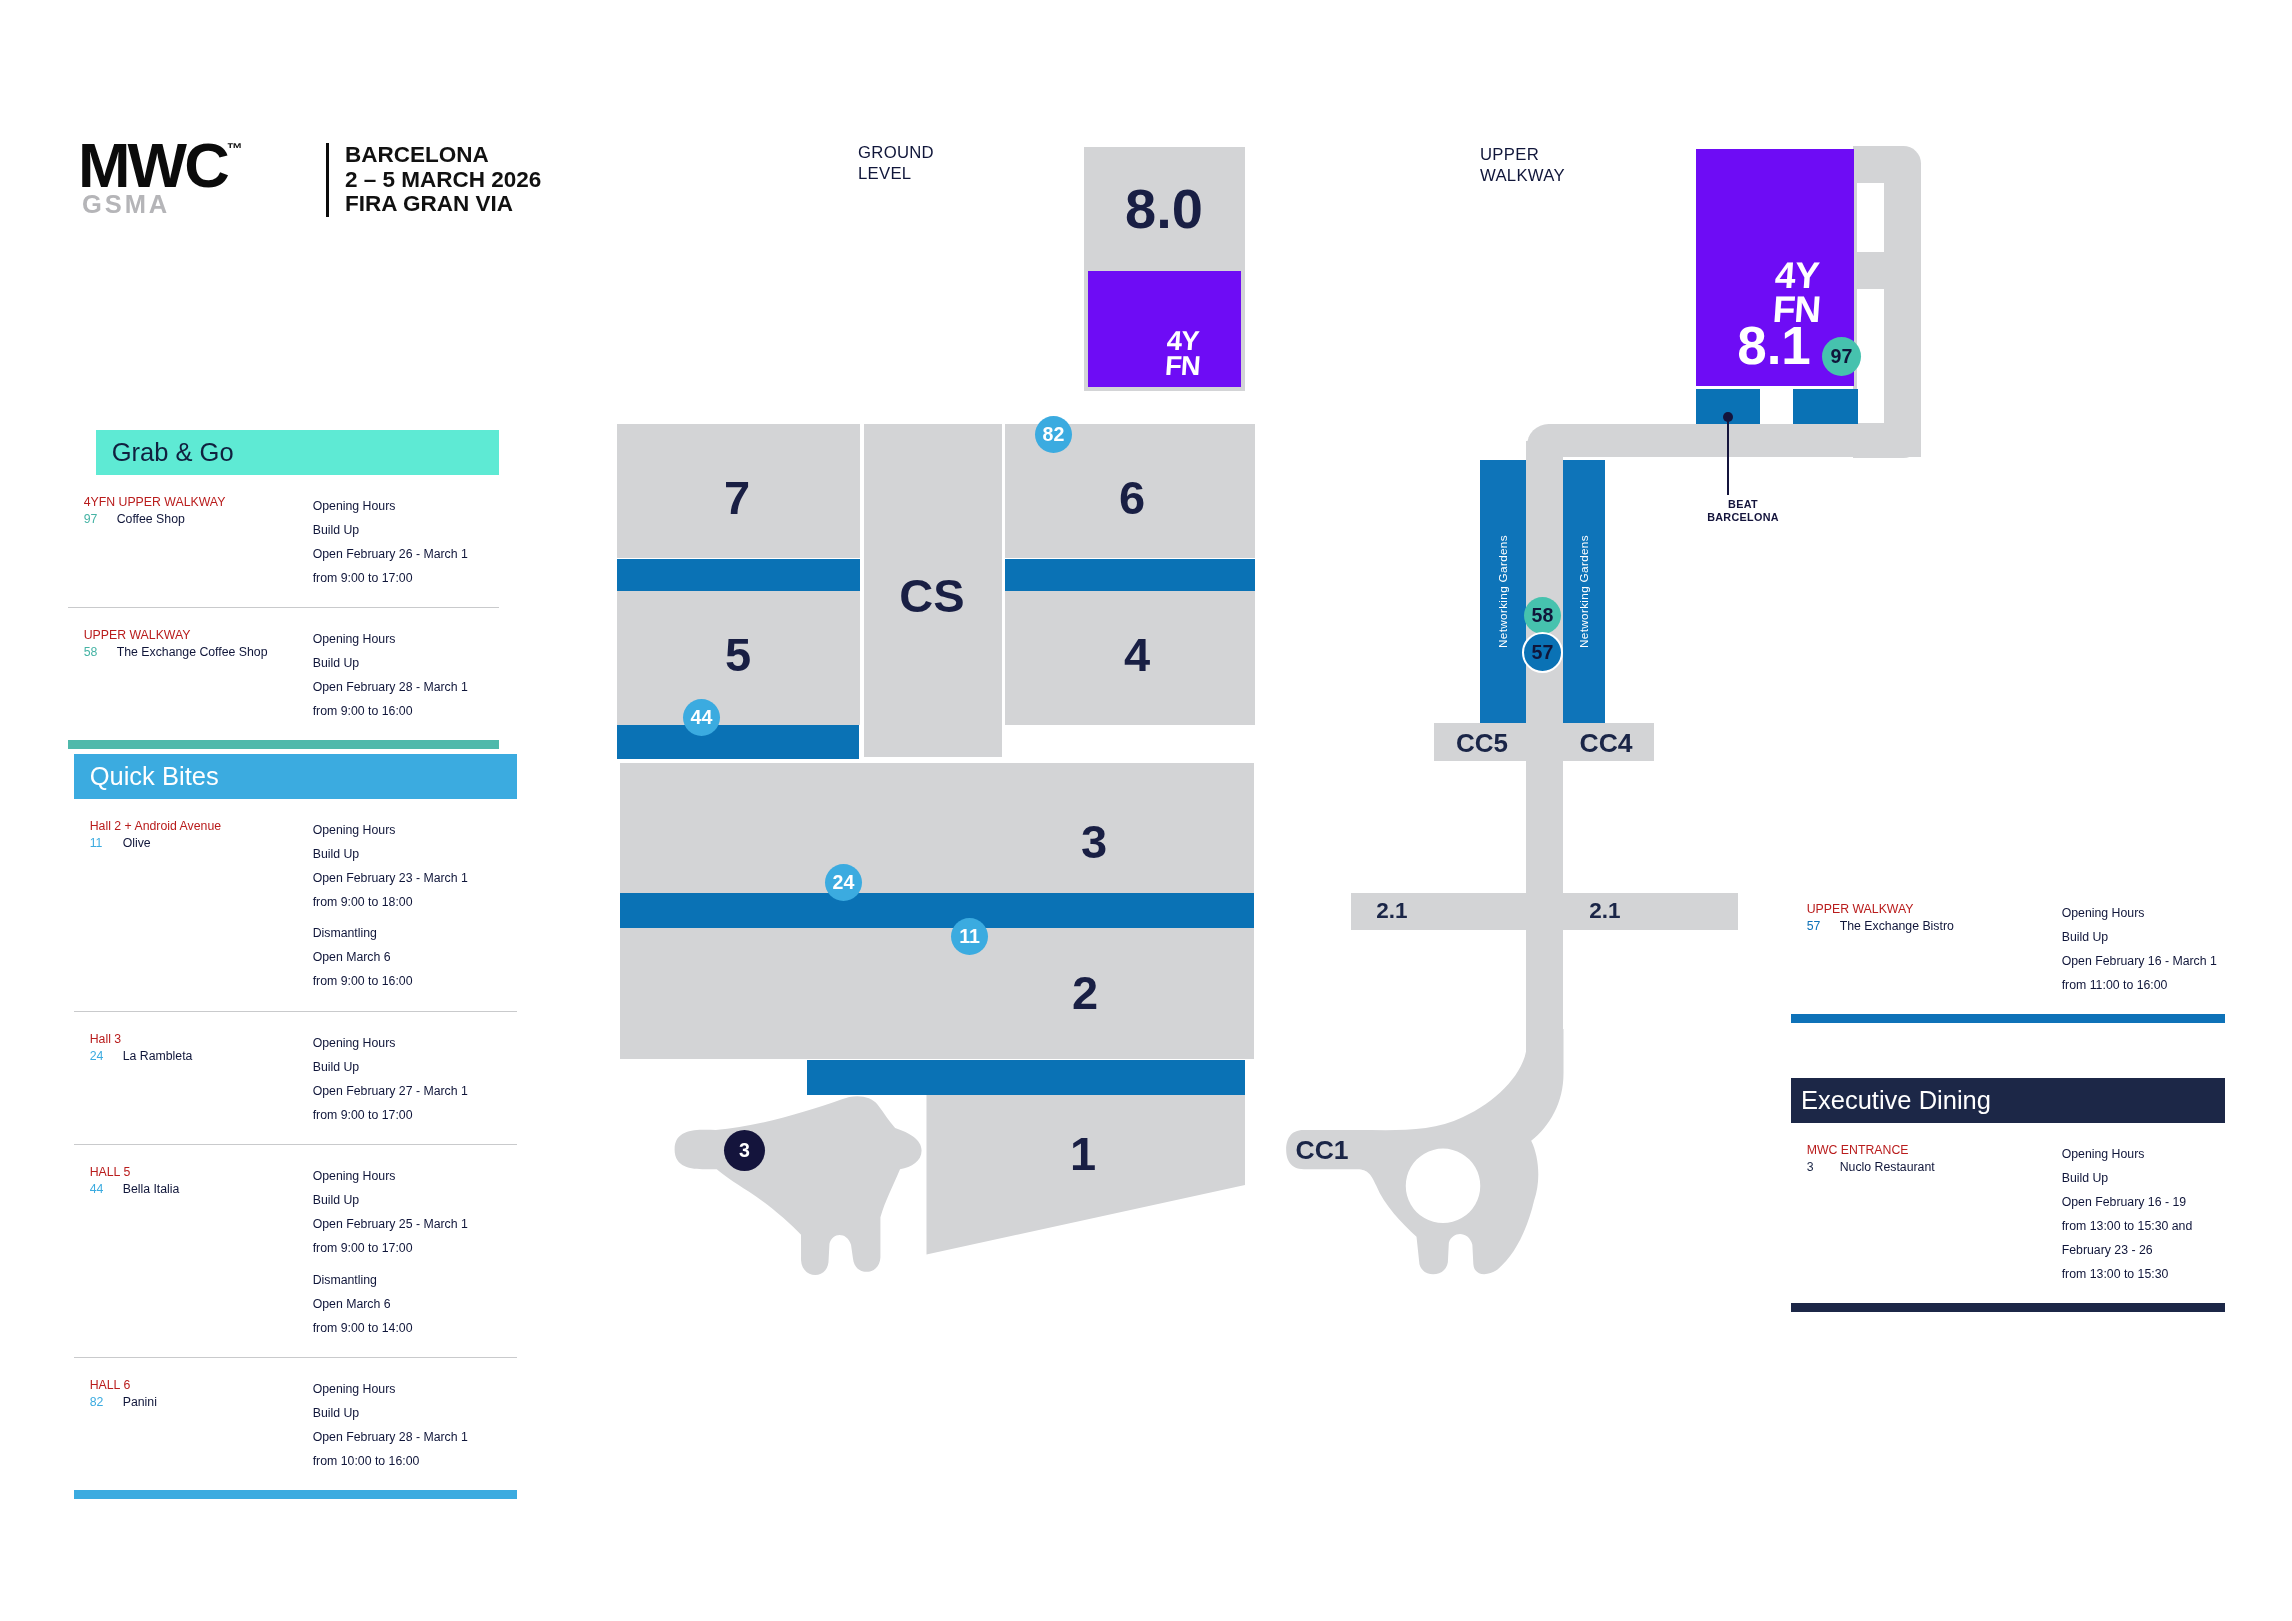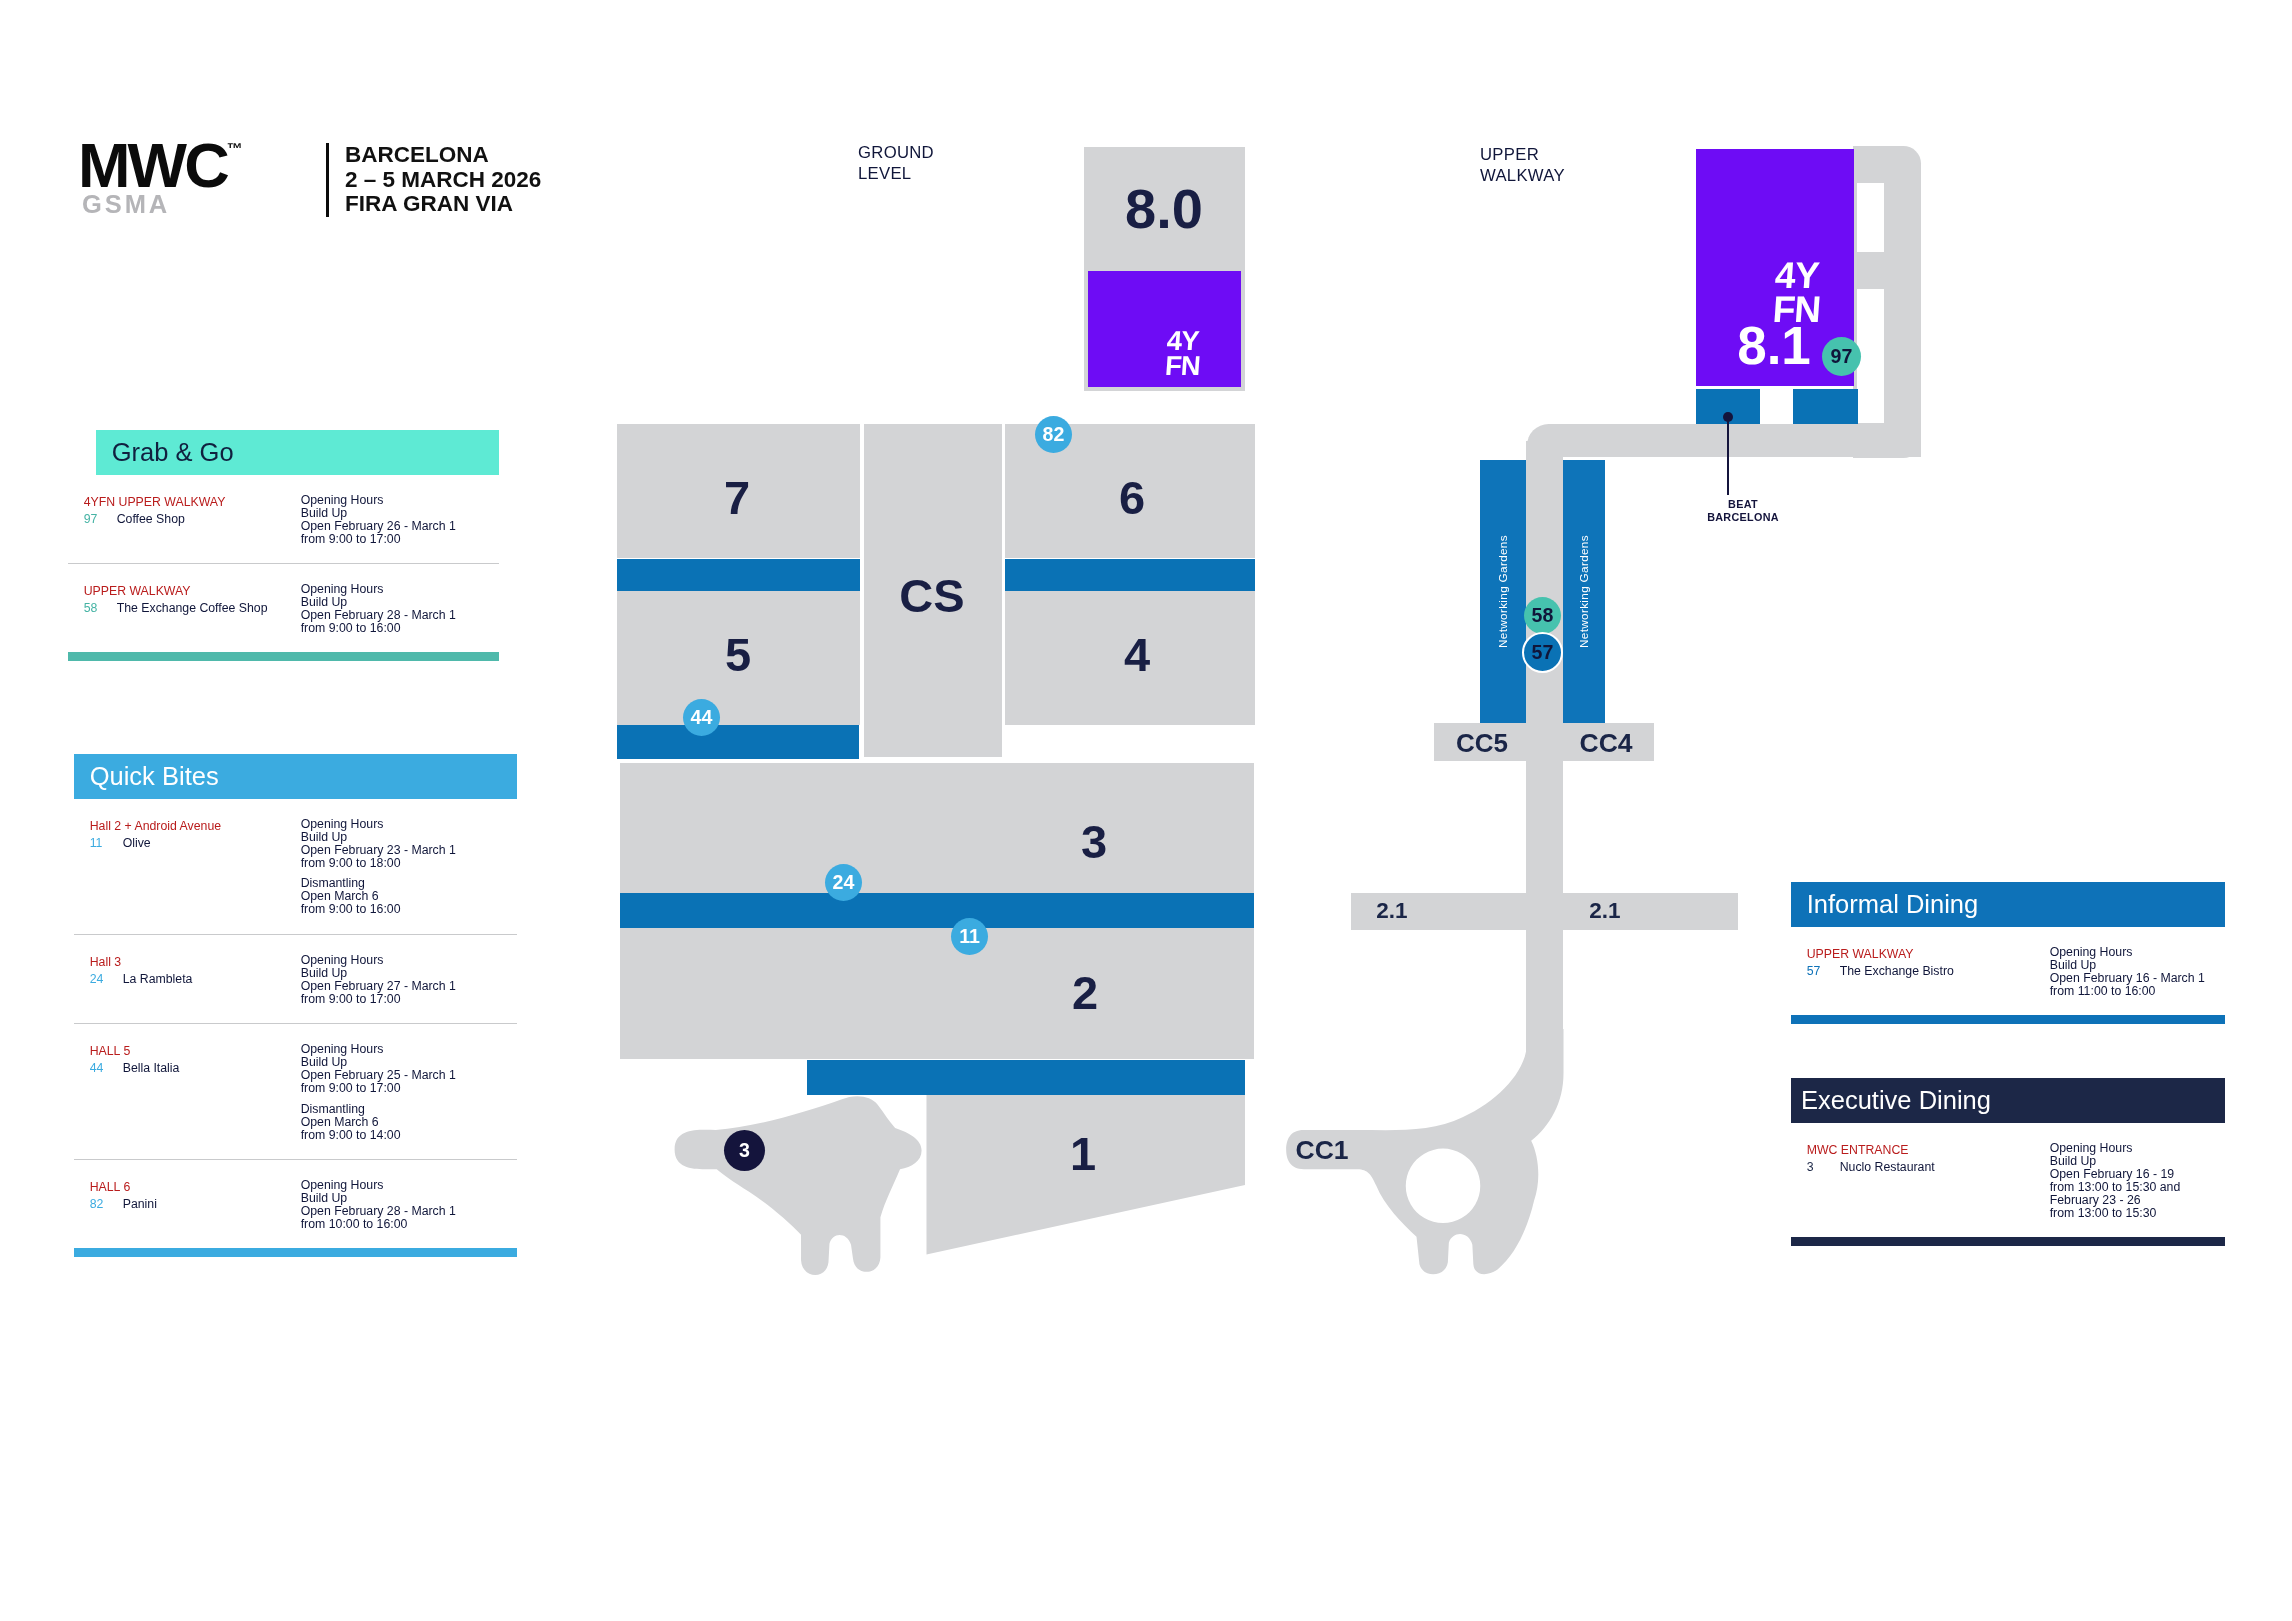--- a/index.html
+++ b/index.html
@@ -20,21 +20,21 @@
   .zone-label{font-weight:700;color:#1A2547;}
   .panel{position:absolute;}
   .panel .hdr{height:45px;display:flex;align-items:center;padding-left:15.7px;
               font-size:25.5px;font-weight:500;}
   .panel .entry{display:flex;padding:18.6px 0 17.6px 15.7px;}
   .panel .entry + .entry{border-top:1px solid #C9CACC;}
   .panel .lcol{flex:0 0 auto;}
   .panel .venue{font-size:12.3px;line-height:16.7px;color:#b91c1c;}
   .panel .numname{display:flex;font-size:12.3px;line-height:16.7px;margin-top:1px;}
   .panel .num{width:33px;font-weight:500;}
-  .panel .rcol{font-size:12.3px;line-height:13px;color:#10163A;}
+  .panel .rcol{font-size:12.3px;line-height:24px;color:#10163A;margin-left:12px;}
   .panel .hours2{margin-top:7.8px;}
   .panel .botbar{position:absolute;left:0;right:0;height:8.8px;}
   .gg .num{color:#45B3A4;}
   .qb .num{color:#3BABE0;}
   .id .num{color:#0E72B8;}
   .ed .num{color:#1C2747;}
   .ngtext{writing-mode:vertical-rl;transform:rotate(180deg);font-size:11.8px;color:#fff;
           display:flex;align-items:center;justify-content:center;height:100%;width:100%;letter-spacing:0.3px;}
   .logo4yfn{font-weight:900;color:#fff;line-height:.92;letter-spacing:-1px;transform:skewX(-4deg);}
   svg{position:absolute;left:0;top:0;}
@@ -248,21 +248,20 @@
             <span class="num">82</span>
             <span>Panini</span>
           </div>
       </div>
       <div class="rcol">Opening Hours<br>Build Up<br>Open February 28 - March 1<br>from 10:00 to 16:00</div>
     </div>
     <div class="botbar" style="background:#3BABE0;"></div>
   </div>
 
   <div class="panel id" style="left:1791px;top:882px;width:434px;">
-    <div class="hdr" style="background:#0E72B8;color:#ffffff;">Informal Dining</div>
     <div class="entry">
       <div class="lcol" style="width:243px;">
         <div class="venue">UPPER WALKWAY</div>
         <div class="numname">
             <span class="num">57</span>
             <span>The Exchange Bistro</span>
           </div>
       </div>
       <div class="rcol">Opening Hours<br>Build Up<br>Open February 16 - March 1<br>from 11:00 to 16:00</div>
     </div>

